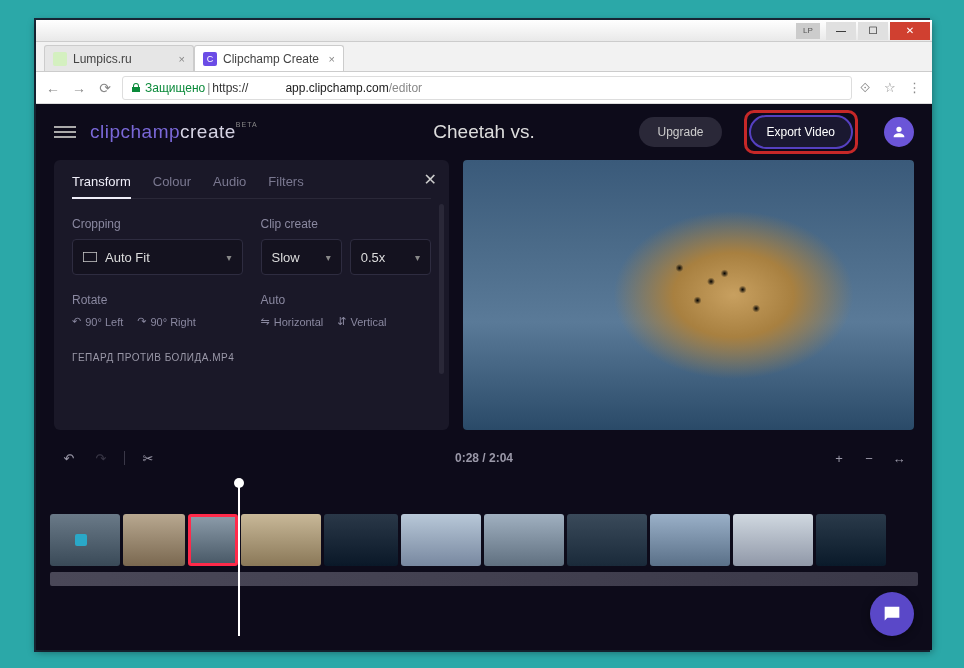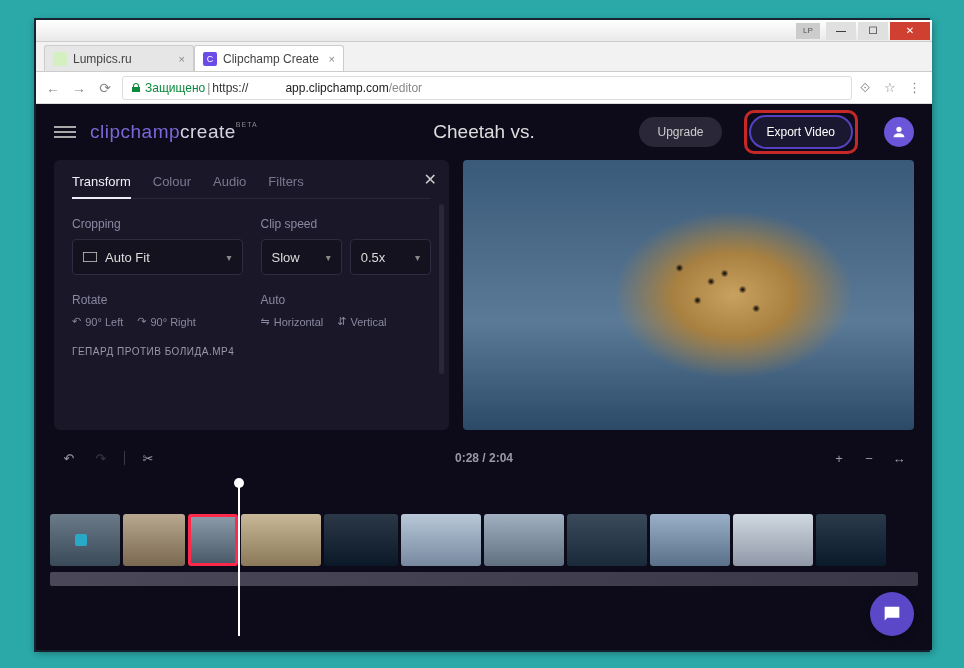--- a/index.html
+++ b/index.html
@@ -60,21 +60,21 @@
 .tabbar div { color:#7a7890; cursor:pointer;}
 .tabbar div.active { color:#efeef8; border-bottom:2px solid #efeef8; padding-bottom:8px; margin-bottom:-9px;}
 .controls { padding-top:18px; display:grid; grid-template-columns:1fr 1fr; gap:18px 18px; }
 .ctrl-label { font-size:12px; color:#8a88a0; margin-bottom:8px; }
 .select { background:#14121f; border:1px solid #2e2c40; border-radius:4px; height:36px; display:flex; align-items:center; padding:0 10px; font-size:13px; color:#ddd; cursor:pointer; gap:8px;}
 .select .chev { margin-left:auto; font-size:10px; color:#888;}
 .speed-row { display:flex; gap:8px;}
 .speed-row .select { flex:1;}
 .rotflip { display:flex; gap:14px; font-size:11px; color:#8a88a0; }
 .rotflip span { cursor:pointer; display:flex; align-items:center; gap:4px;}
-.filename { font-size:10px; color:#9a98a8; letter-spacing:.5px; margin-top:18px; }
+.filename { font-size:10px; color:#9a98a8; letter-spacing:.5px; margin-top:24px; }
 .panel-scrollbar { position:absolute; right:5px; top:44px; width:5px; height:170px; background:#2a2838; border-radius:3px;}
 
 
 .preview { flex:1; background:#000; border-radius:4px; position:relative; overflow:hidden; }
 .cheetah { width:100%; height:100%; background:
   radial-gradient(ellipse 200px 140px at 60% 50%, #c8a060 0%, #a88040 30%, transparent 60%),
   linear-gradient(180deg, #3a5a7a 0%, #4a6a88 30%, #5a7a98 60%, #2a4a68 100%);
   position:relative;
 }
 .cheetah::after { content:''; position:absolute; inset:0; background:
@@ -202,21 +202,21 @@
             <div class="ctrl-label">Cropping</div>
             <div class="select">
               <svg width="14" height="10" viewBox="0 0 14 10">
                   <rect x="0" y="0" width="14" height="10" fill="none" stroke="#ccc" stroke-width="1.5"></rect>
                 </svg>
               <span>Auto Fit</span>
                 <span class="chev">▾</span>
             </div>
           </div>
           <div>
-            <div class="ctrl-label">Clip speed</div>
+            <div class="ctrl-label">Clip create</div>
             <div class="speed-row">
               <div class="select">
                   <span>Slow</span>
                   <span class="chev">▾</span>
                 </div>
               <div class="select">
                   <span>0.5x</span>
                   <span class="chev">▾</span>
                 </div>
             </div>

